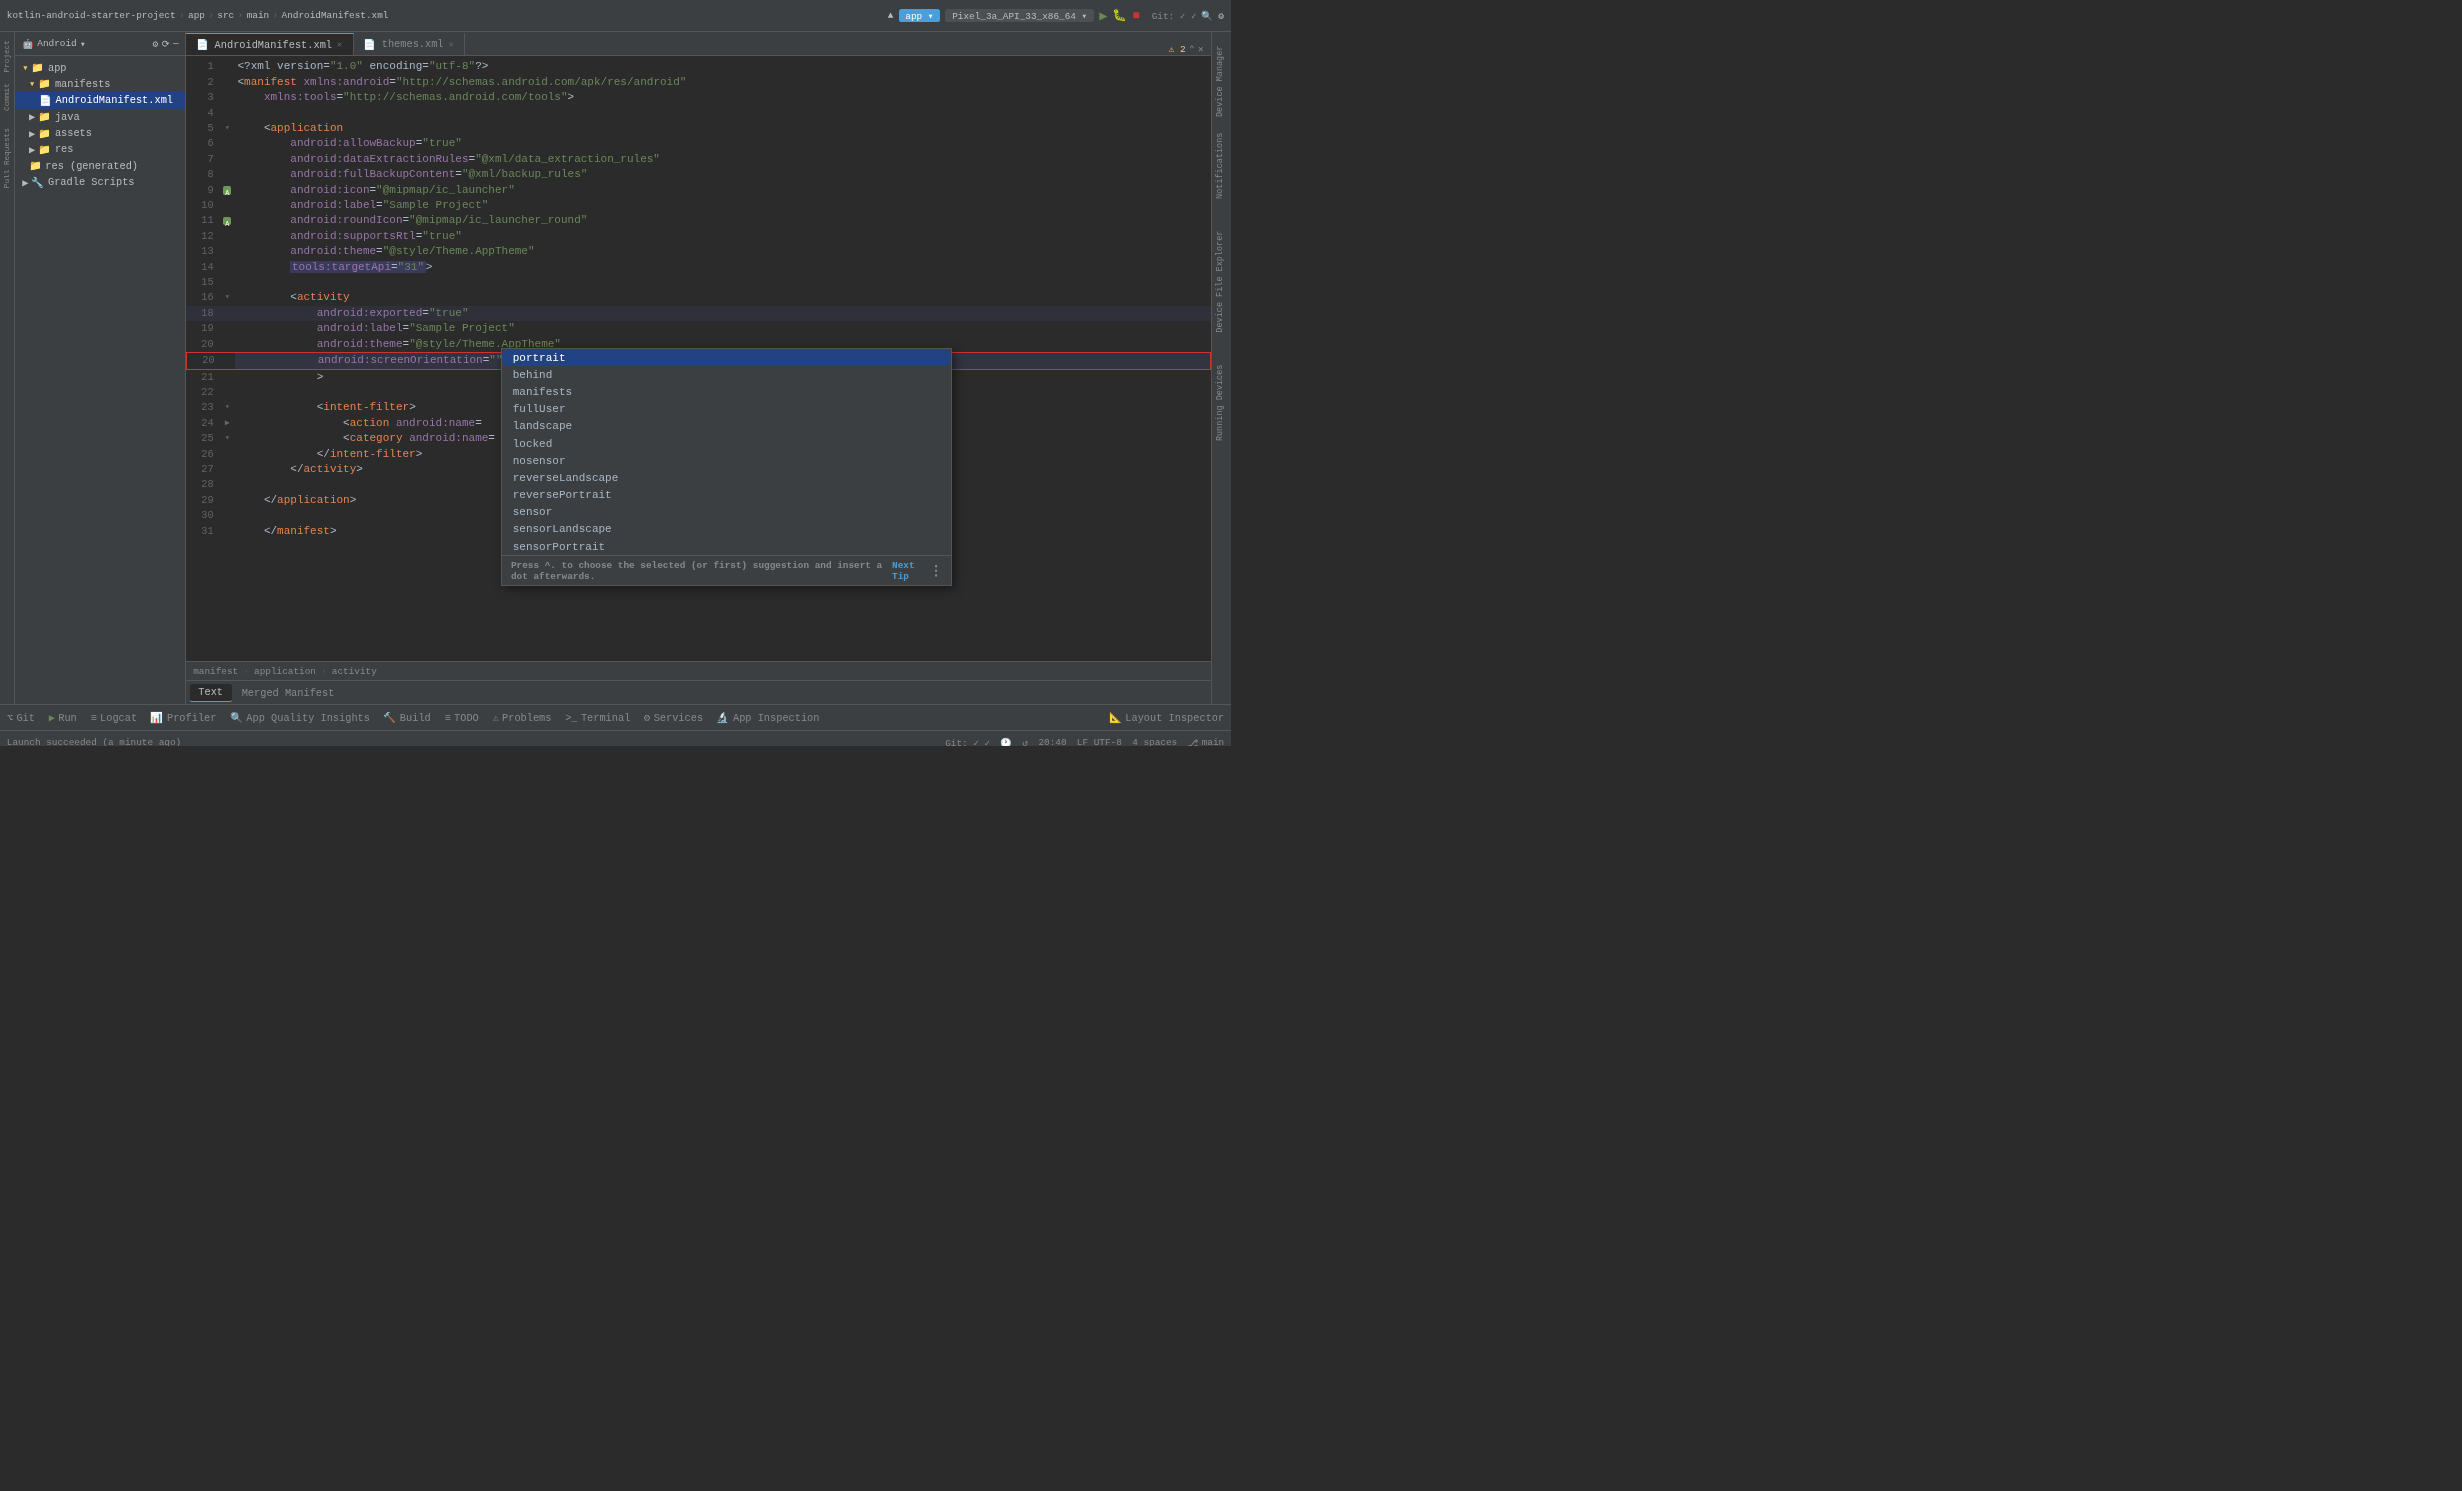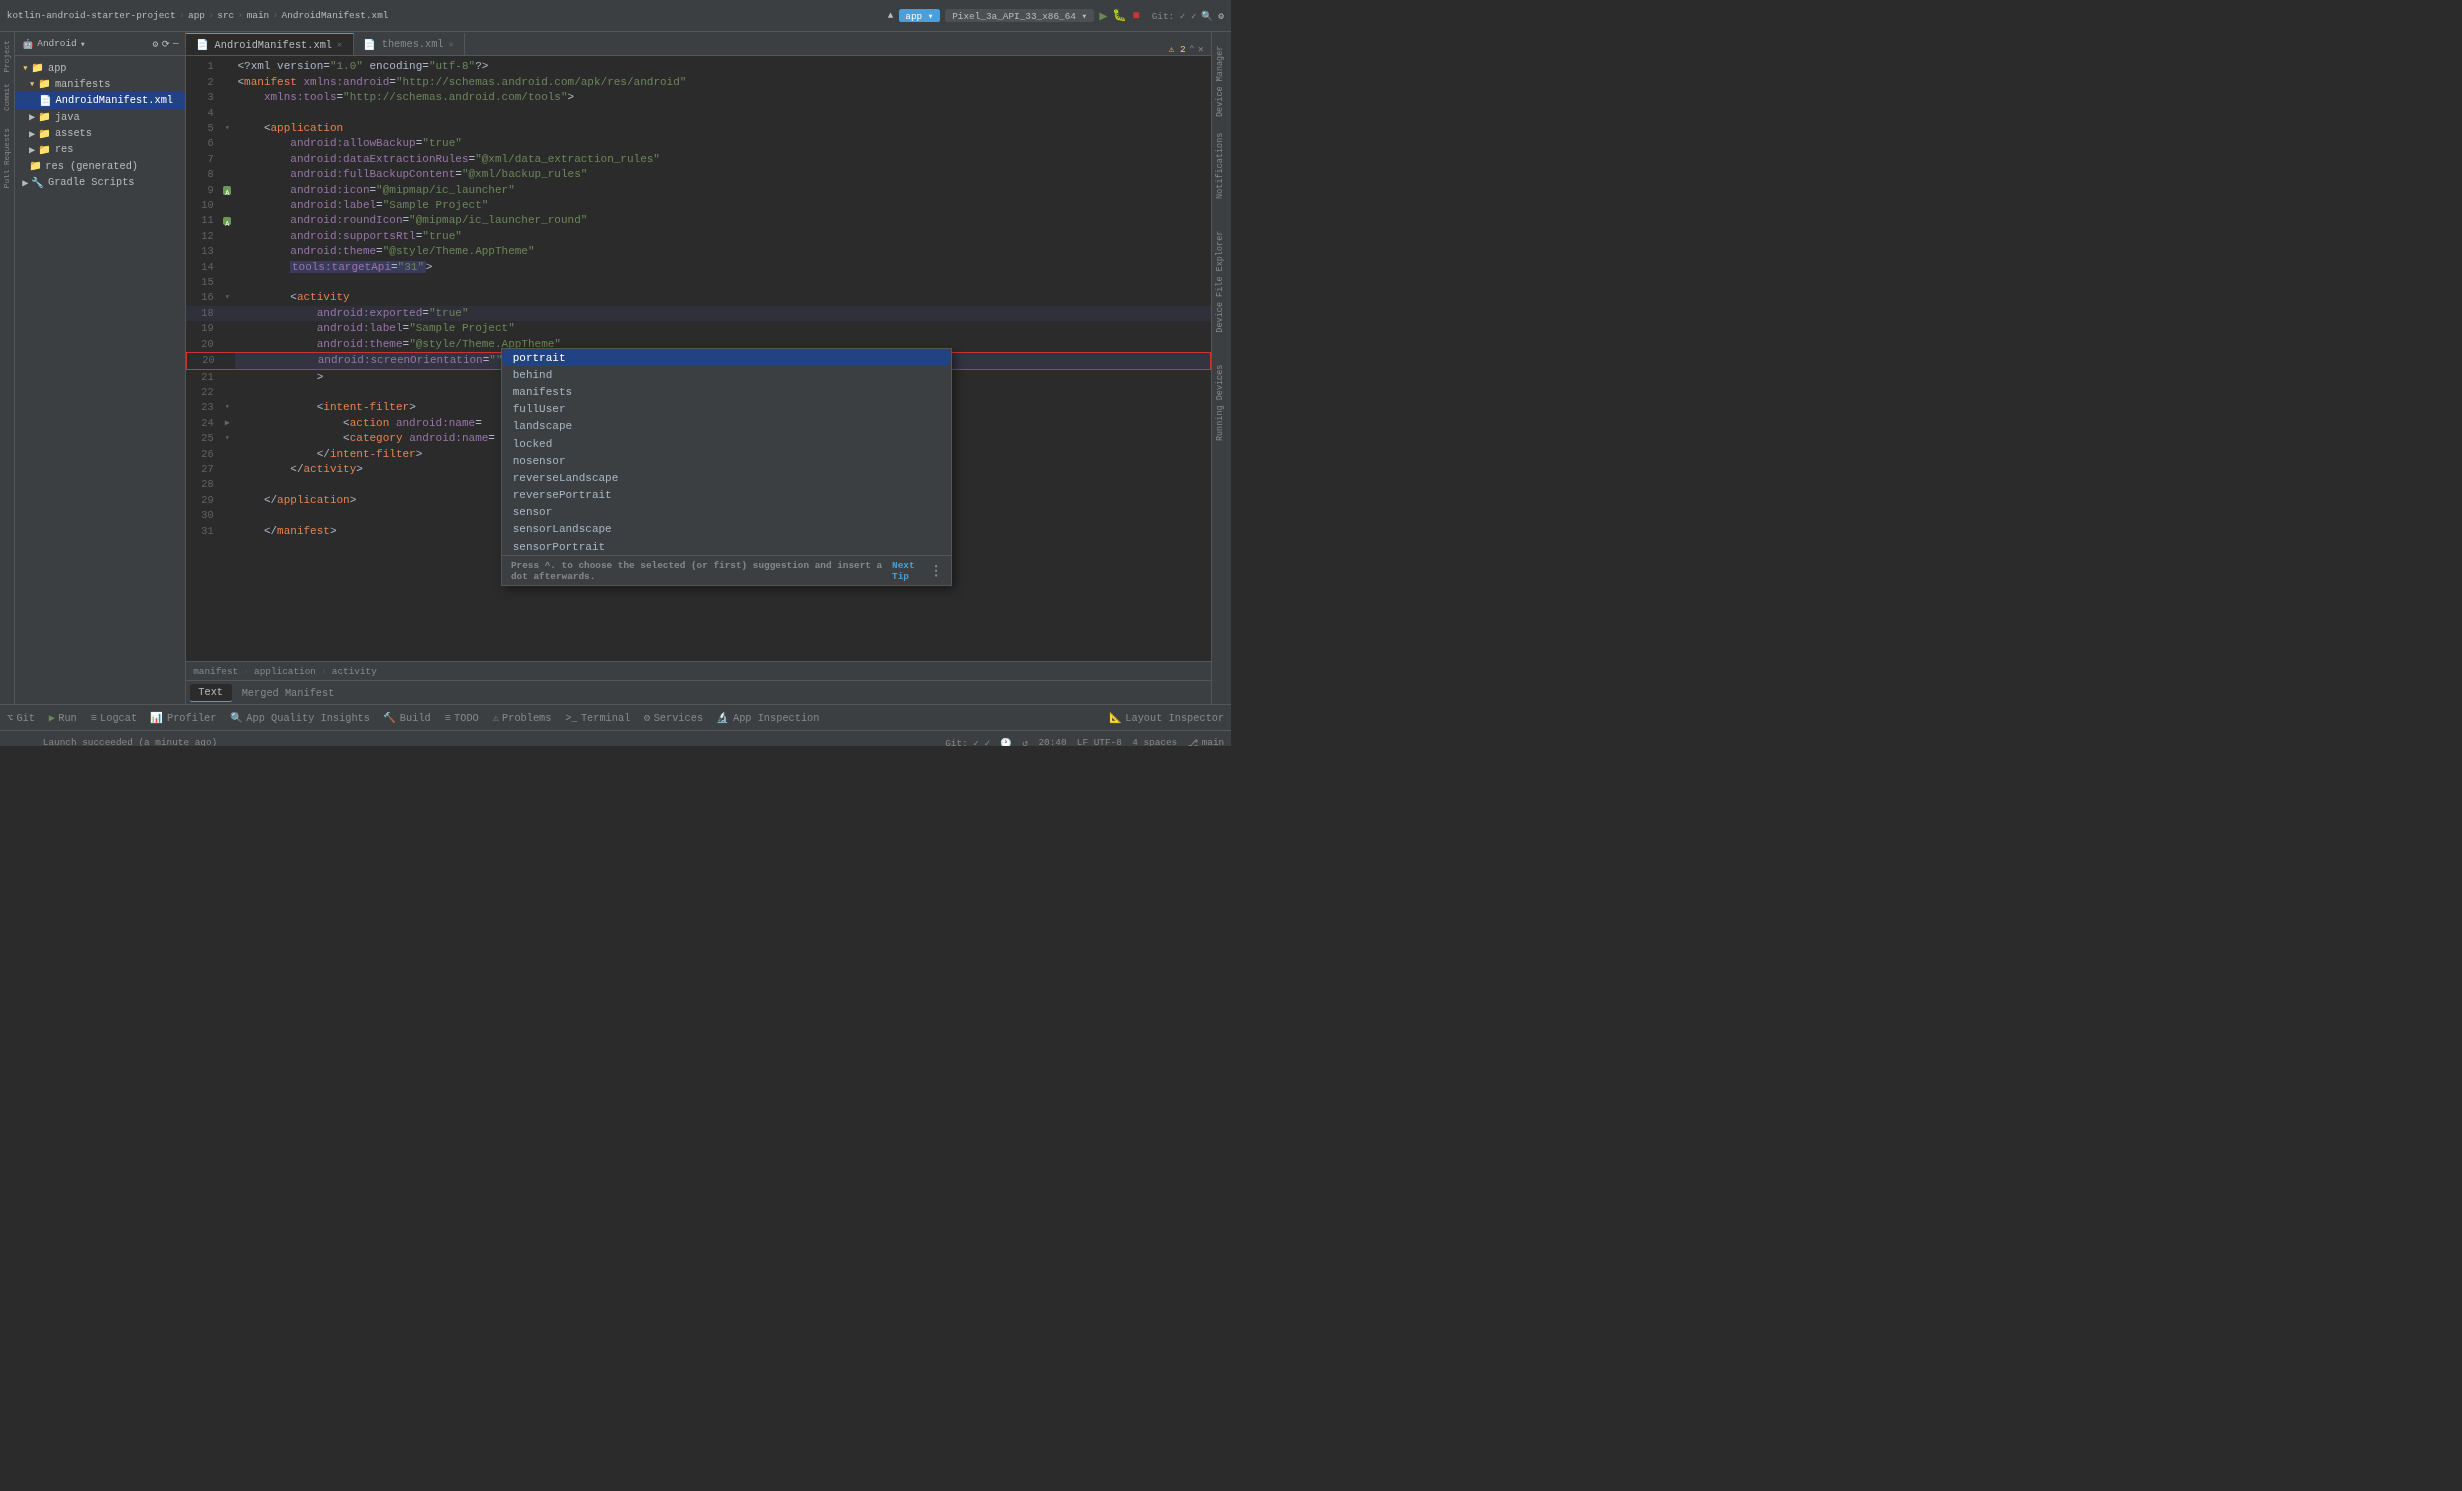--- a/index.html
+++ b/index.html
@@ -263,21 +263,21 @@
       height: 24px;
       background: #3c3f41;
       display: flex;
       align-items: center;
       padding: 0 6.8px;
       border-top: 0.9px solid #555;
       font-size: 9.4px;
       color: #888;
       gap: 6.8px;
     }
-    .status-left { display: flex; align-items: center; gap: 6.8px; flex: 1; margin-left: 36px; }
+    .status-left { display: flex; align-items: center; gap: 6.8px; flex: 1; }
     .status-right { display: flex; align-items: center; gap: 10.3px; }
     .status-btn {
       display: flex;
       align-items: center;
       gap: 3.4px;
       cursor: pointer;
       color: #888;
     }
 
     

